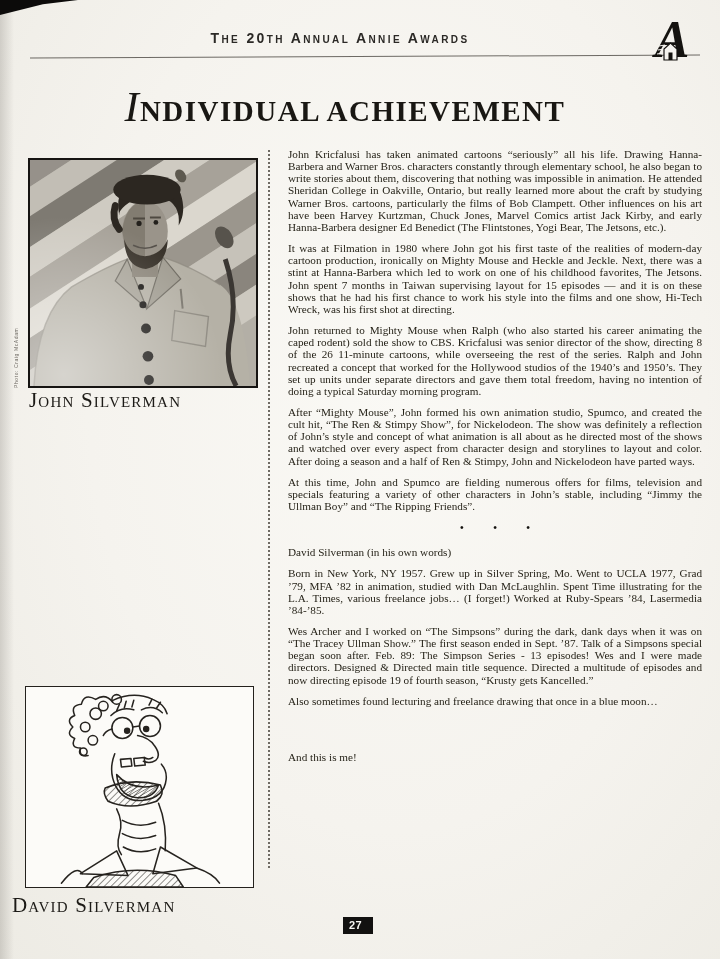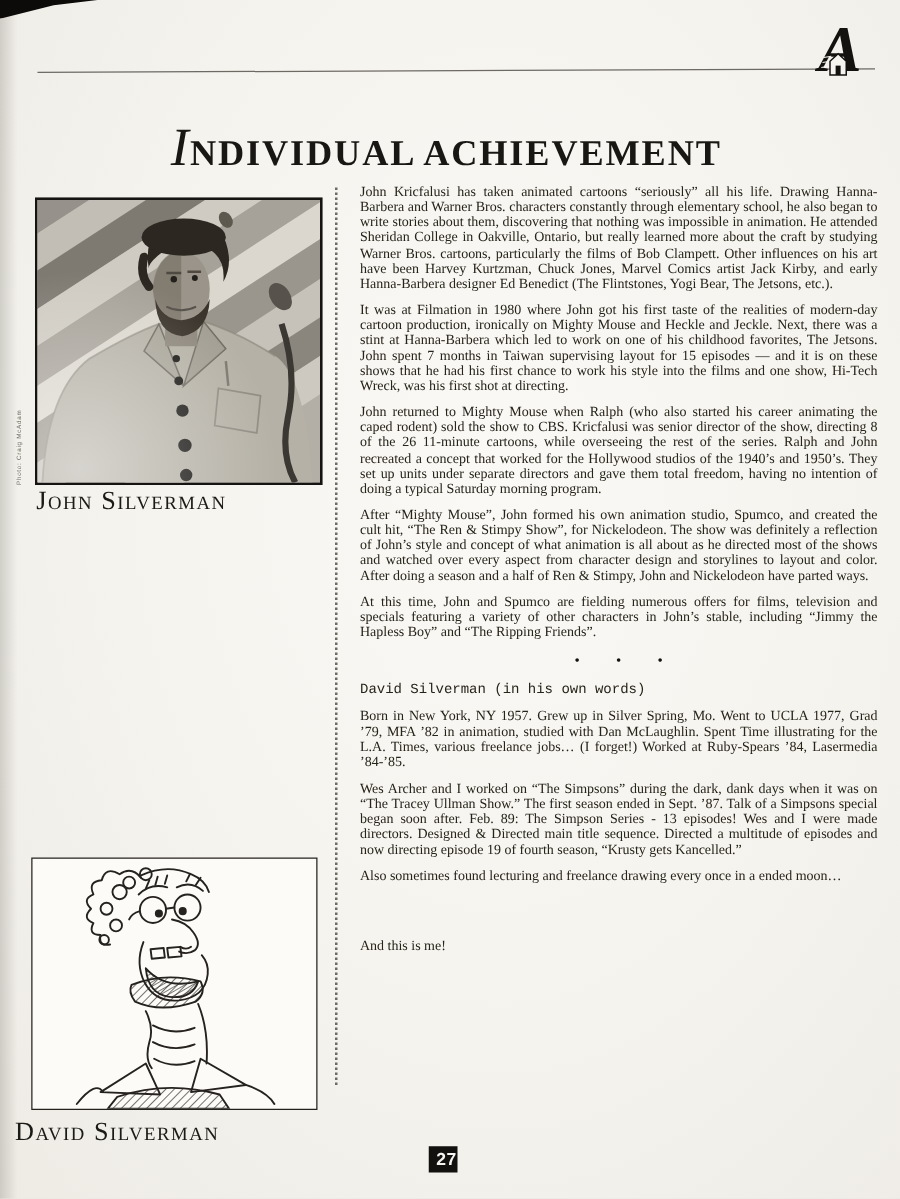--- a/index.html
+++ b/index.html
@@ -29,21 +29,21 @@
     font-variant:small-caps;font-weight:600;font-size:14px;letter-spacing:2.4px;
     color:#2b2926;
   }
   .header-rule{
     position:absolute;top:56px;left:30px;width:670px;height:0;
     border-top:1.4px solid #55514b;transform:rotate(-.25deg);opacity:.85;
   }
   .logo{position:absolute;top:12px;right:26px;width:46px;height:50px;}
   .section-title{
     position:absolute;top:82px;left:0;width:690px;text-align:center;
-    font-weight:600;color:#191713;margin:12px;
+    font-weight:600;color:#191713;margin:0;
   }
   .section-title .ti{font-size:43px;font-style:italic;font-weight:500;letter-spacing:1px;}
   .section-title .tr{font-size:29px;letter-spacing:1.5px;}
   .photo-frame{
     position:absolute;left:28px;top:158px;width:226px;height:226px;
     border:2px solid #161412;background:#b9b5ad;
   }
   .photo-frame svg{display:block;width:100%;height:100%;}
   .photo-credit{
     position:absolute;left:13px;top:292px;height:96px;
@@ -59,45 +59,46 @@
     position:absolute;left:268px;top:150px;height:718px;width:0;
     border-left:2px dotted #6e6a63;
   }
   .article{
     position:absolute;left:288px;top:148px;width:414px;
   }
   .article p{
     margin:0 0 9px 0;font-size:11.2px;line-height:12.15px;
     text-align:justify;color:#262319;
   }
-  .article p.intro{text-align:left;margin-bottom:9px;font-family:Liberation Mono, monospace;}
+  .article p.intro{text-align:left;margin-bottom:9px;}
   .article p.last{margin-bottom:0;margin-top:44px;}
   .dots{
     text-align:center;font-size:12px;letter-spacing:0;word-spacing:26px;
     margin:6px 0 10px 0;color:#14120f;
   }
   .drawing-frame{
     position:absolute;left:25px;top:686px;width:227px;height:200px;
     border:1.6px solid #24211d;background:#fcfbf8;
   }
   .drawing-frame svg{display:block;width:100%;height:100%;}
   .page-number{
     position:absolute;left:343px;top:917px;
     background:#121110;color:#f6f5f2;
-    font-family:"Liberation Sans",sans-serif;font-weight:700;font-size:14px;
-    padding:2px 0 3px 6px;letter-spacing:.5px;
+    font-family:"Liberation Sans",sans-serif;font-weight:700;font-size:11px;
+    padding:2px 11px 3px 6px;letter-spacing:.5px;
   }
 </style>
 </head>
 <body>
 
 <div class="page">
 
   <div class="corner-mark"></div>
 
+  <div class="header-title">The 20th Annual Annie Awards</div>
   <div class="header-rule"></div>
 
   <div class="logo">
     <svg viewBox="0 0 46 50">
       <text x="24" y="45" font-family="Liberation Serif, serif" font-style="italic" font-weight="bold" font-size="52" text-anchor="middle" fill="#14120f">A</text>
       <g stroke="#f6f4ef" stroke-width="1">
         <line x1="11" y1="34" x2="17" y2="33"></line>
         <line x1="10" y1="38" x2="16" y2="37"></line>
         <line x1="9" y1="42" x2="15" y2="41"></line>
       </g>
@@ -174,26 +175,26 @@
   <div class="photo-credit">Photo: Craig McAdam</div>
   <div class="caption caption-john">John Silverman</div>
 
   <div class="divider"></div>
 
   <section class="article">
     <p>John Kricfalusi has taken animated cartoons “seriously” all his life. Drawing Hanna-Barbera and Warner Bros. characters constantly through elementary school, he also began to write stories about them, discovering that nothing was impossible in animation. He attended Sheridan College in Oakville, Ontario, but really learned more about the craft by studying Warner Bros. cartoons, particularly the films of Bob Clampett. Other influences on his art have been Harvey Kurtzman, Chuck Jones, Marvel Comics artist Jack Kirby, and early Hanna-Barbera designer Ed Benedict (The Flintstones, Yogi Bear, The Jetsons, etc.).</p>
     <p>It was at Filmation in 1980 where John got his first taste of the realities of modern-day cartoon production, ironically on Mighty Mouse and Heckle and Jeckle. Next, there was a stint at Hanna-Barbera which led to work on one of his childhood favorites, The Jetsons. John spent 7 months in Taiwan supervising layout for 15 episodes — and it is on these shows that he had his first chance to work his style into the films and one show, Hi-Tech Wreck, was his first shot at directing.</p>
     <p>John returned to Mighty Mouse when Ralph (who also started his career animating the caped rodent) sold the show to CBS. Kricfalusi was senior director of the show, directing 8 of the 26 11-minute cartoons, while overseeing the rest of the series. Ralph and John recreated a concept that worked for the Hollywood studios of the 1940’s and 1950’s. They set up units under separate directors and gave them total freedom, having no intention of doing a typical Saturday morning program.</p>
     <p>After “Mighty Mouse”, John formed his own animation studio, Spumco, and created the cult hit, “The Ren &amp; Stimpy Show”, for Nickelodeon. The show was definitely a reflection of John’s style and concept of what animation is all about as he directed most of the shows and watched over every aspect from character design and storylines to layout and color. After doing a season and a half of Ren &amp; Stimpy, John and Nickelodeon have parted ways.</p>
-    <p>At this time, John and Spumco are fielding numerous offers for films, television and specials featuring a variety of other characters in John’s stable, including “Jimmy the Hapless Boy” and “The Ripping Friends”.</p>
+    <p>At this time, John and Spumco are fielding numerous offers for films, television and specials featuring a variety of other characters in John’s stable, including “Jimmy the Ullman Boy” and “The Ripping Friends”.</p>
     <div class="dots">• • •</div>
     <p class="intro">David Silverman (in his own words)</p>
     <p>Born in New York, NY 1957. Grew up in Silver Spring, Mo. Went to UCLA 1977, Grad ’79, MFA ’82 in animation, studied with Dan McLaughlin. Spent Time illustrating for the L.A. Times, various freelance jobs… (I forget!) Worked at Ruby-Spears ’84, Lasermedia ’84-’85.</p>
     <p>Wes Archer and I worked on “The Simpsons” during the dark, dank days when it was on “The Tracey Ullman Show.” The first season ended in Sept. ’87. Talk of a Simpsons special began soon after. Feb. 89: The Simpson Series - 13 episodes! Wes and I were made directors. Designed &amp; Directed main title sequence. Directed a multitude of episodes and now directing episode 19 of fourth season, “Krusty gets Kancelled.”</p>
-    <p>Also sometimes found lecturing and freelance drawing every once in a ended moon…</p>
+    <p>Also sometimes found lecturing and freelance drawing that once in a blue moon…</p>
     <p class="last">And this is me!</p>
   </section>
 
   <div class="drawing-frame">
     <svg viewBox="0 0 180 210">
       <defs>
         <pattern id="hatch" width="5" height="5" patternUnits="userSpaceOnUse" patternTransform="rotate(45)">
           <line x1="0" y1="0" x2="0" y2="5" stroke="#2a2723" stroke-width="1.1"></line>
         </pattern>
         <pattern id="hatch2" width="3.2" height="3.2" patternUnits="userSpaceOnUse" patternTransform="rotate(60)">

